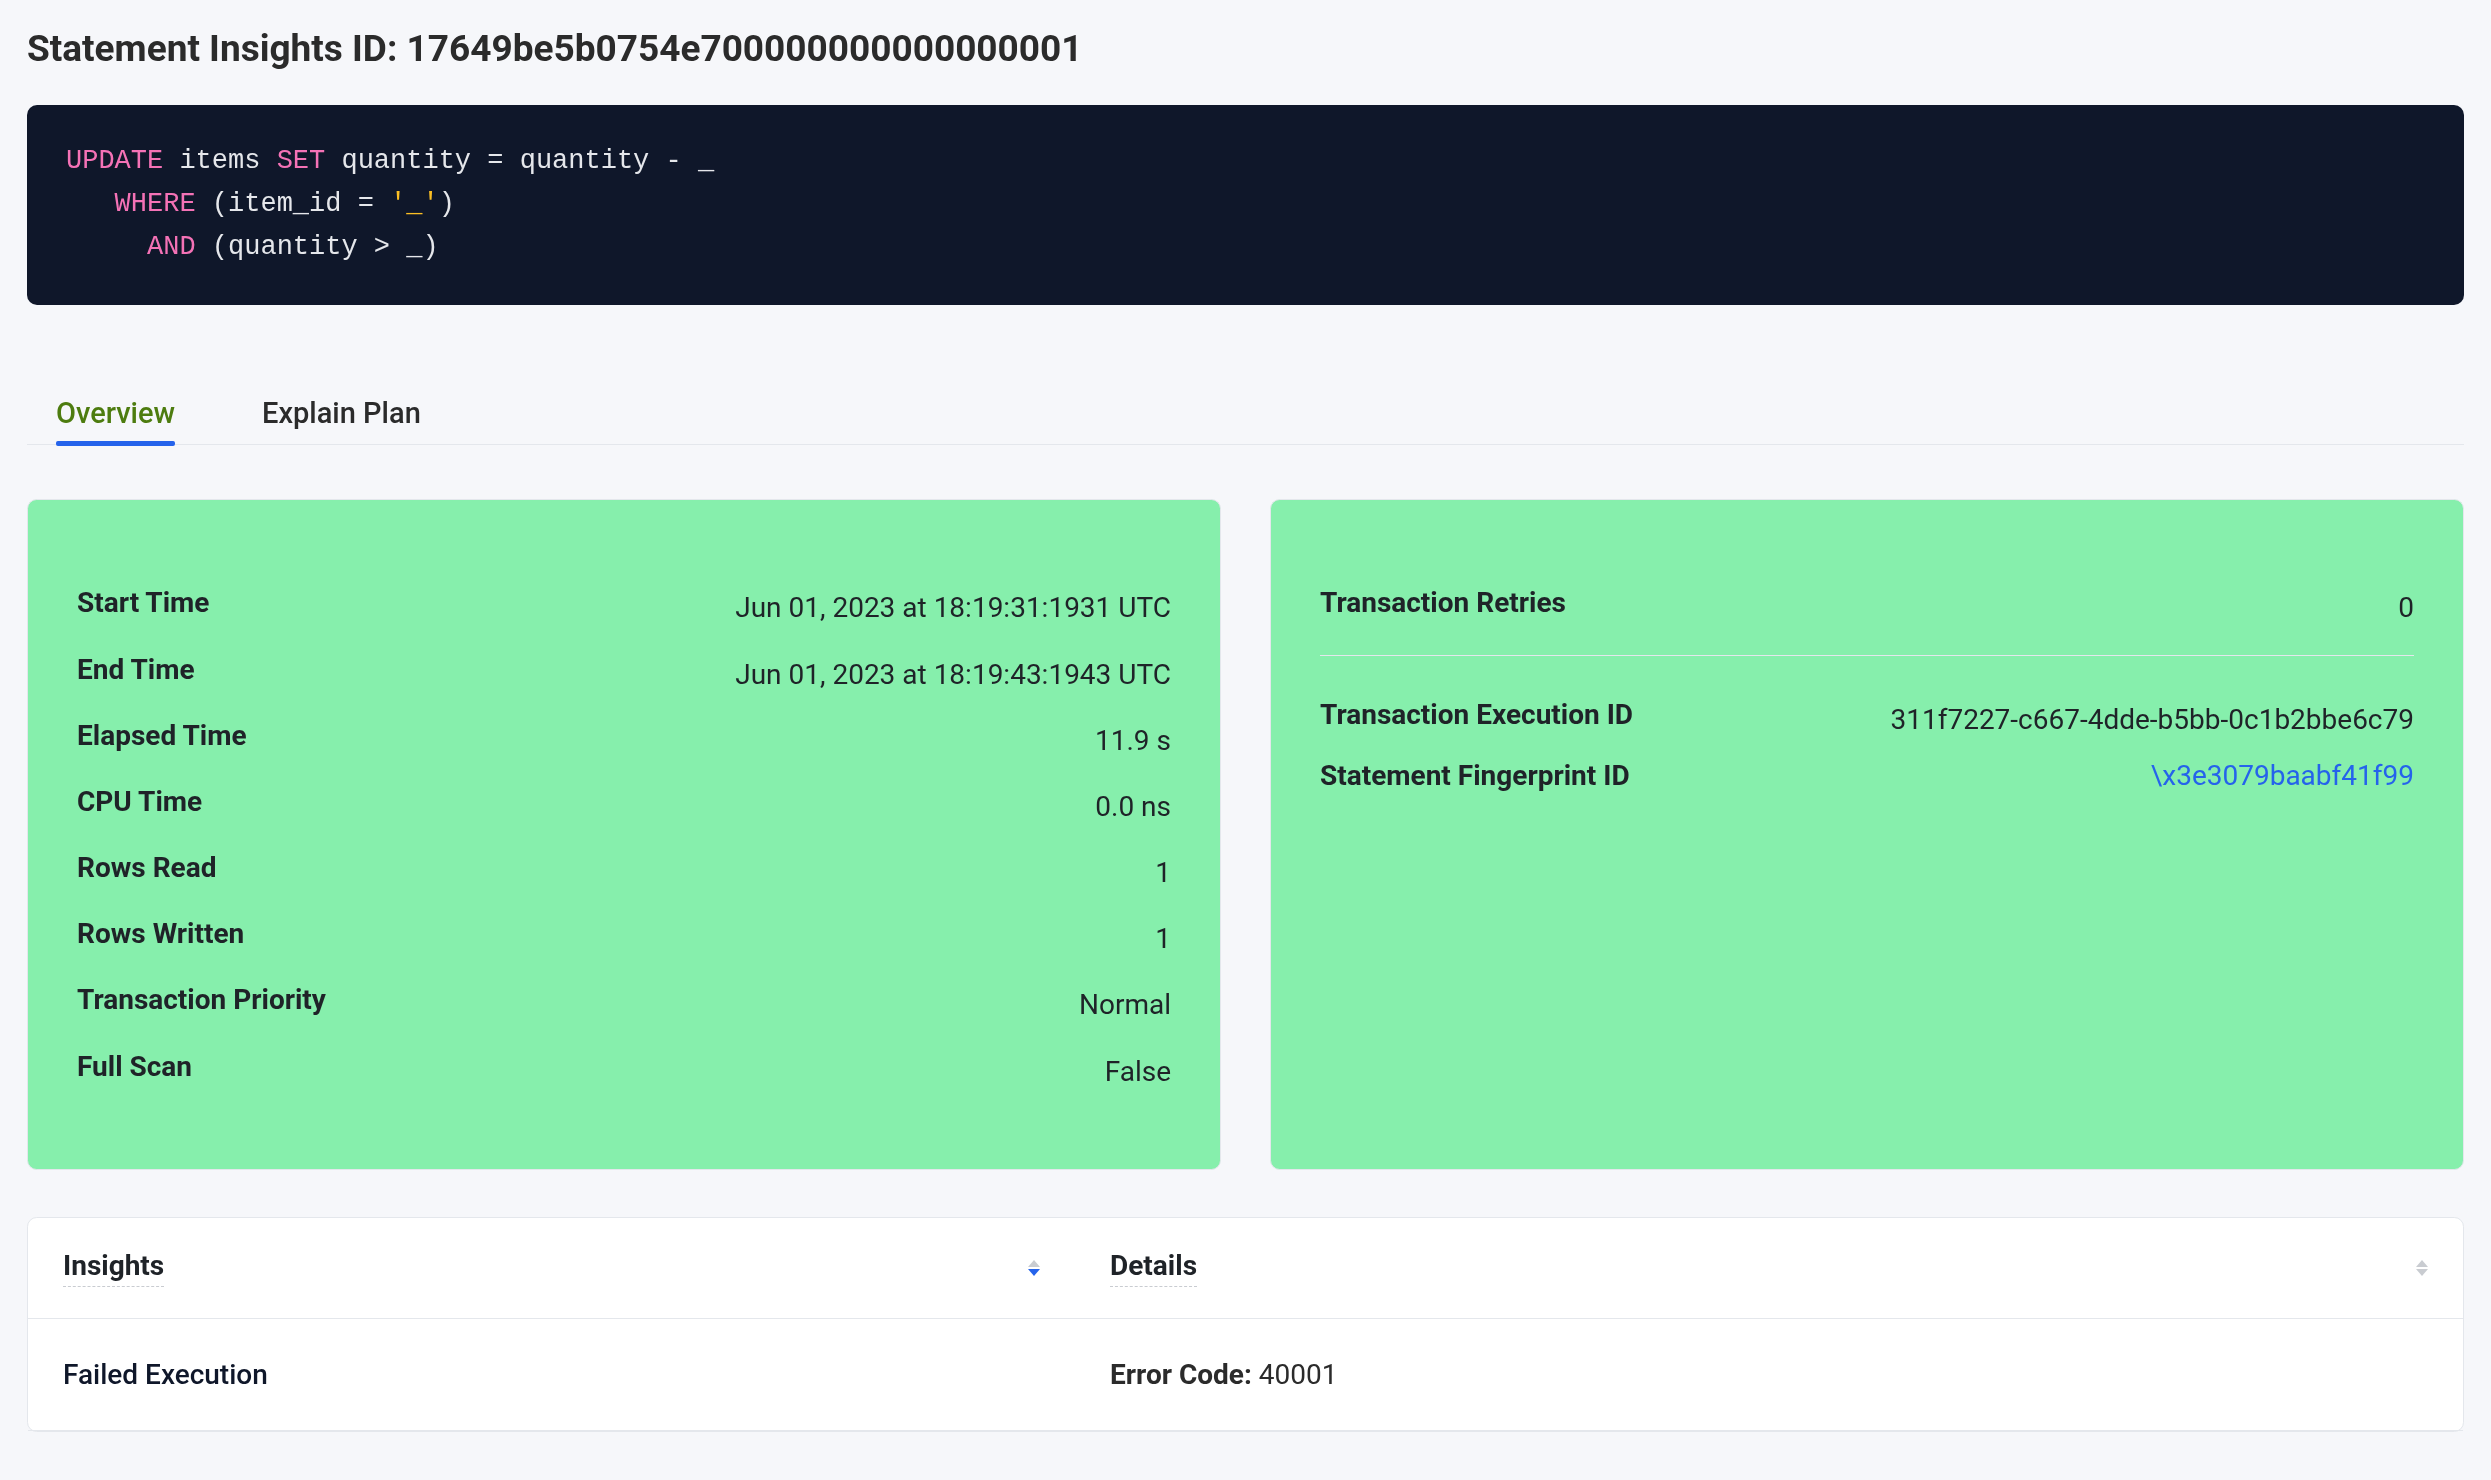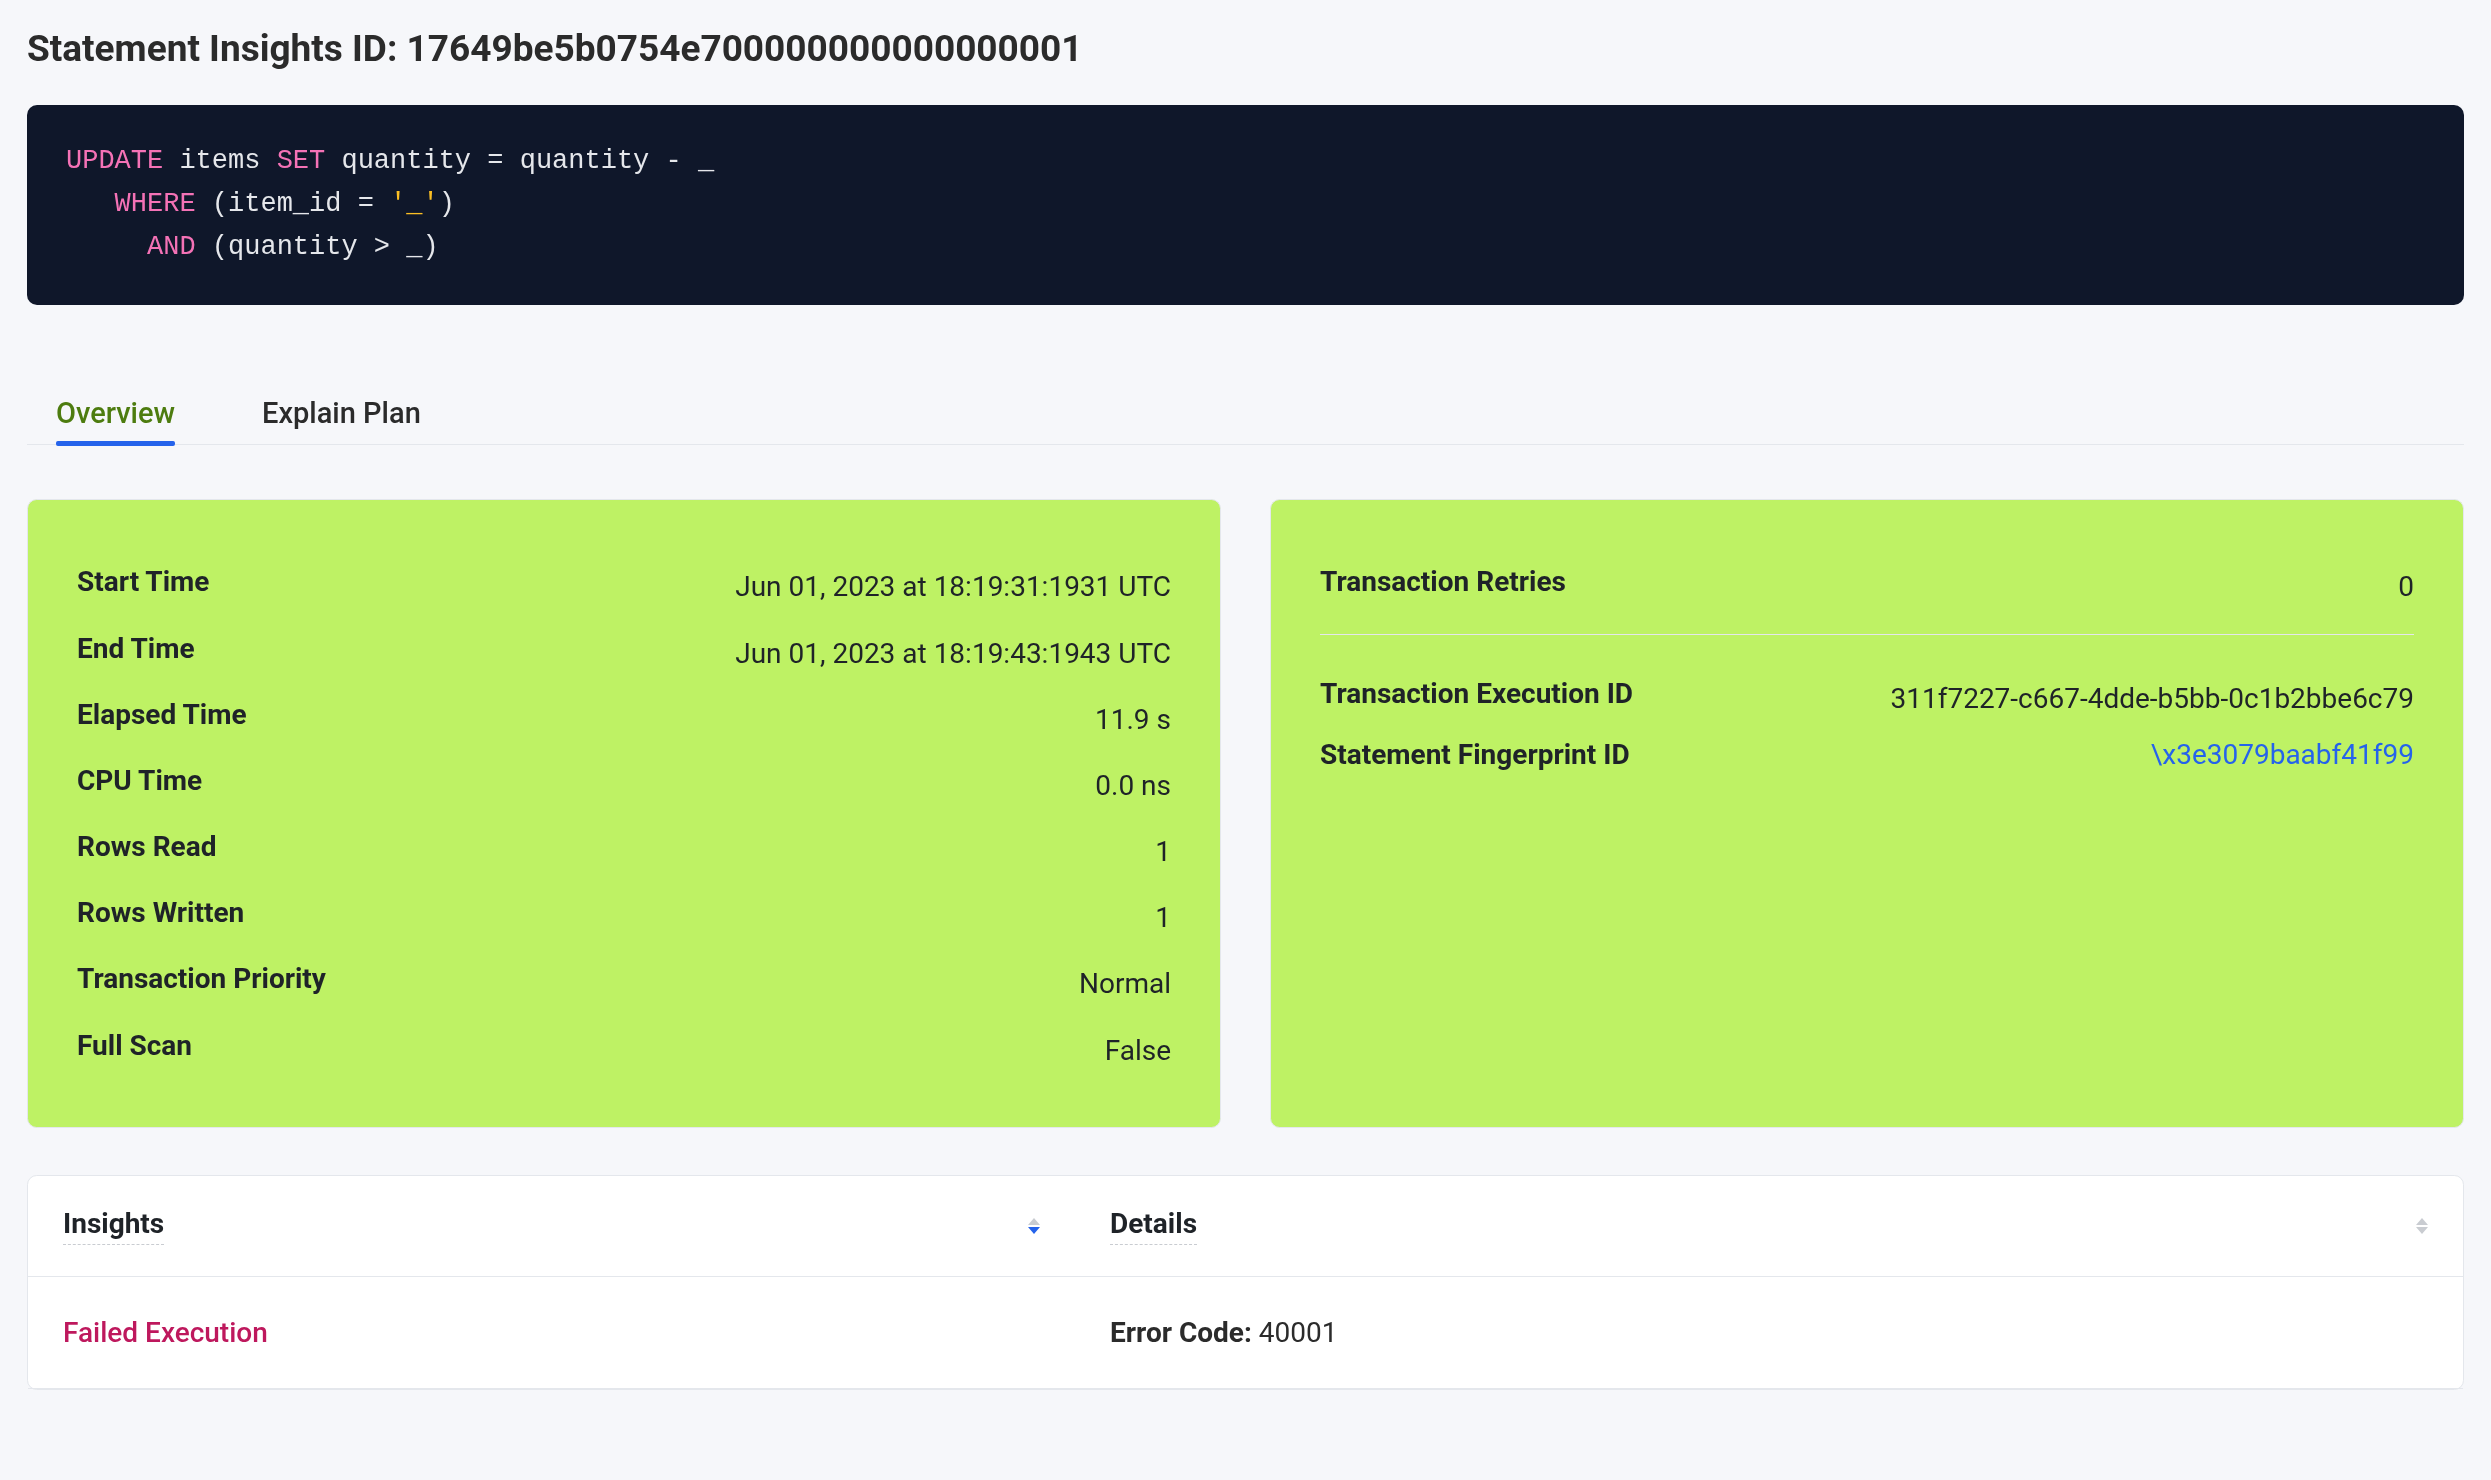--- a/index.html
+++ b/index.html
@@ -63,24 +63,24 @@
     background: #2563eb;
     border-radius: 1.9px;
   }
 
   .cards-row {
     display: flex;
     gap: 49px;
     margin-bottom: 47px;
   }
   .card {
-    background: #bef264;
+    background: #86efac;
     border: 1px solid #e4e7ec;
     border-radius: 9.7px;
-    padding: 49px 49px;
+    padding: 70px 49px;
     flex: 1;
   }
   .kv-row {
     display: flex;
     justify-content: space-between;
     align-items: center;
     padding: 11.6px 0;
     font-size: 28px;
     gap: 23px;
   }
@@ -144,21 +144,21 @@
   .sort-icon.active-down .tri-down { border-top-color: #2563eb; }
 
   .insights-row {
     display: flex;
     border-bottom: 1px solid #e4e7ec;
   }
   .insights-cell {
     padding: 39px 35px;
     font-size: 28px;
   }
-  .insights-cell.col-1 { color: #be185d; font-weight: 500; }
+  .insights-cell.col-1 { color: #0f172a; font-weight: 500; }
   .detail-label { font-weight: 700; }
 </style>
 </head>
 <body>
 
 <h1 class="page-title">
   <span>Statement Insights ID: </span><span>17649be5b0754e700000000000000001</span>
 </h1>
 
 <div class="sql-block"><span class="sql-kw">UPDATE</span> <span class="sql-id">items</span> <span class="sql-kw">SET</span> <span class="sql-id">quantity = quantity - _</span>

